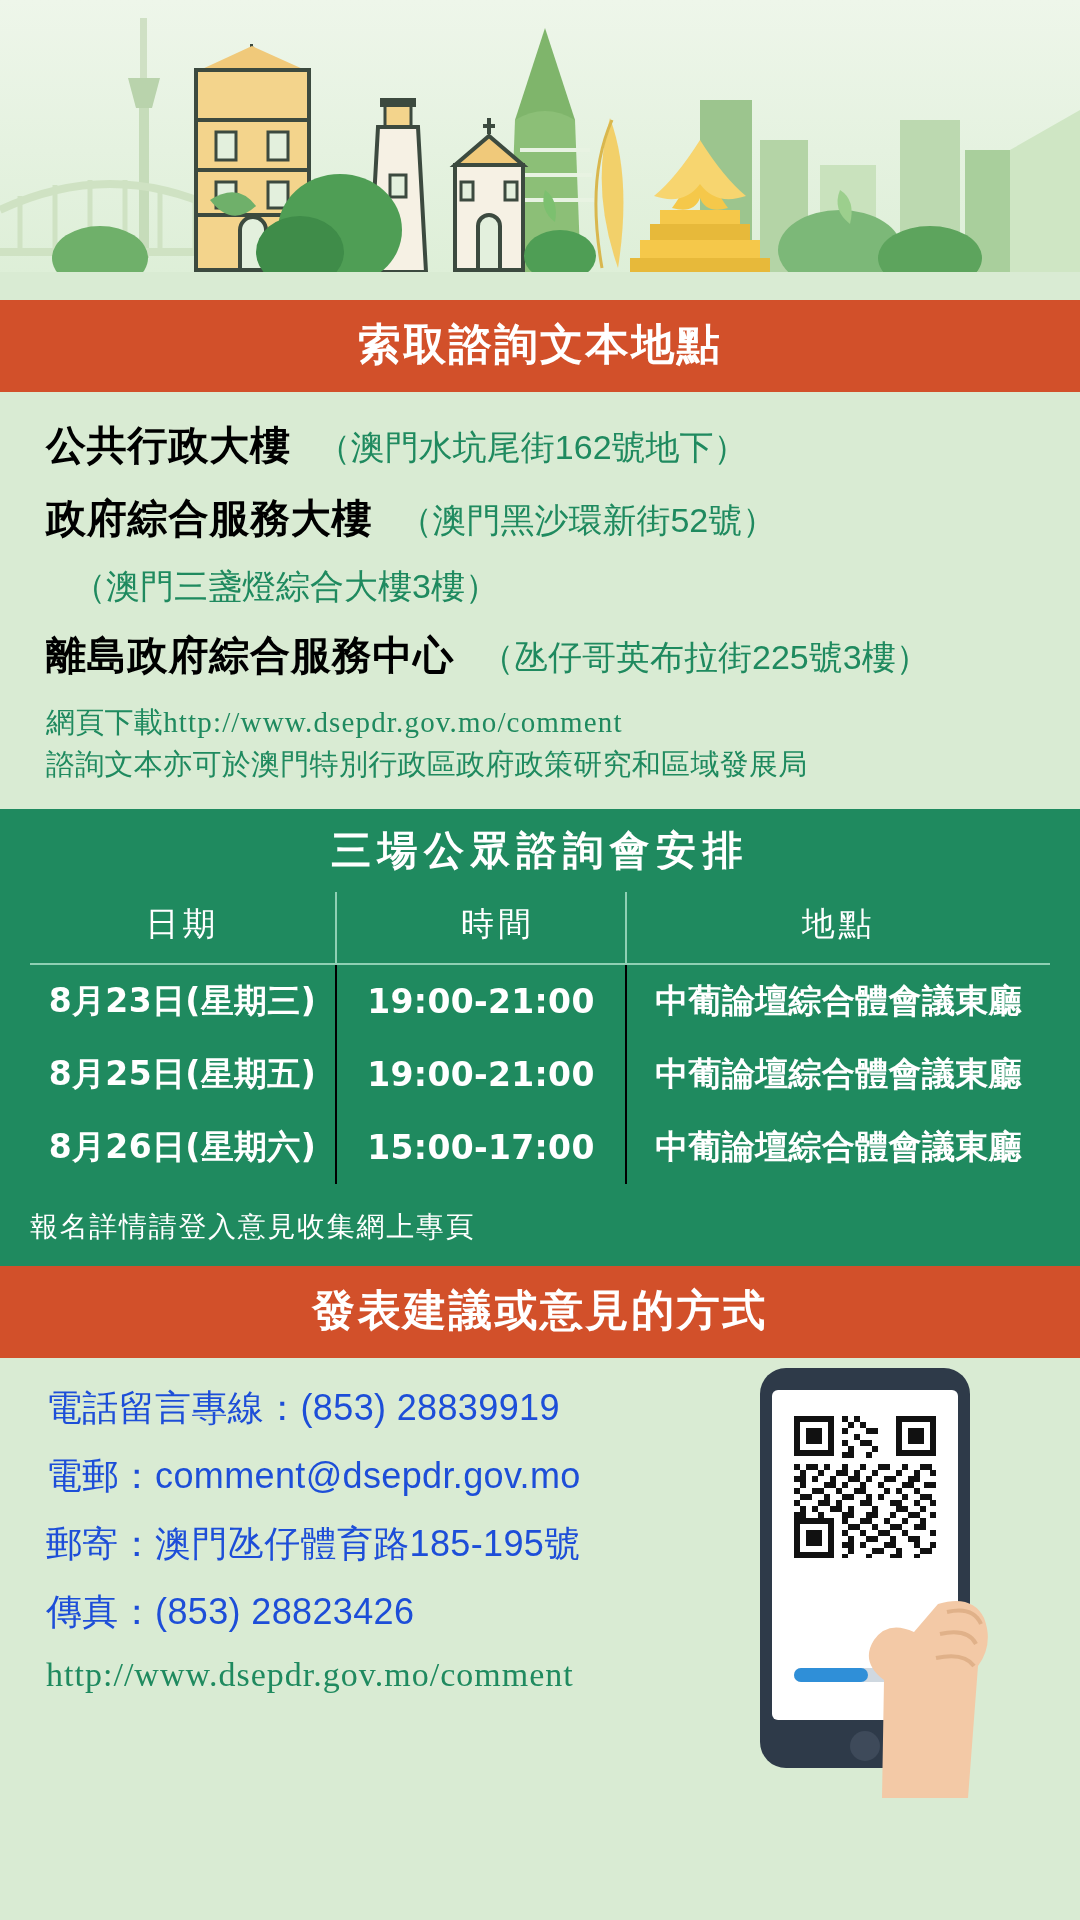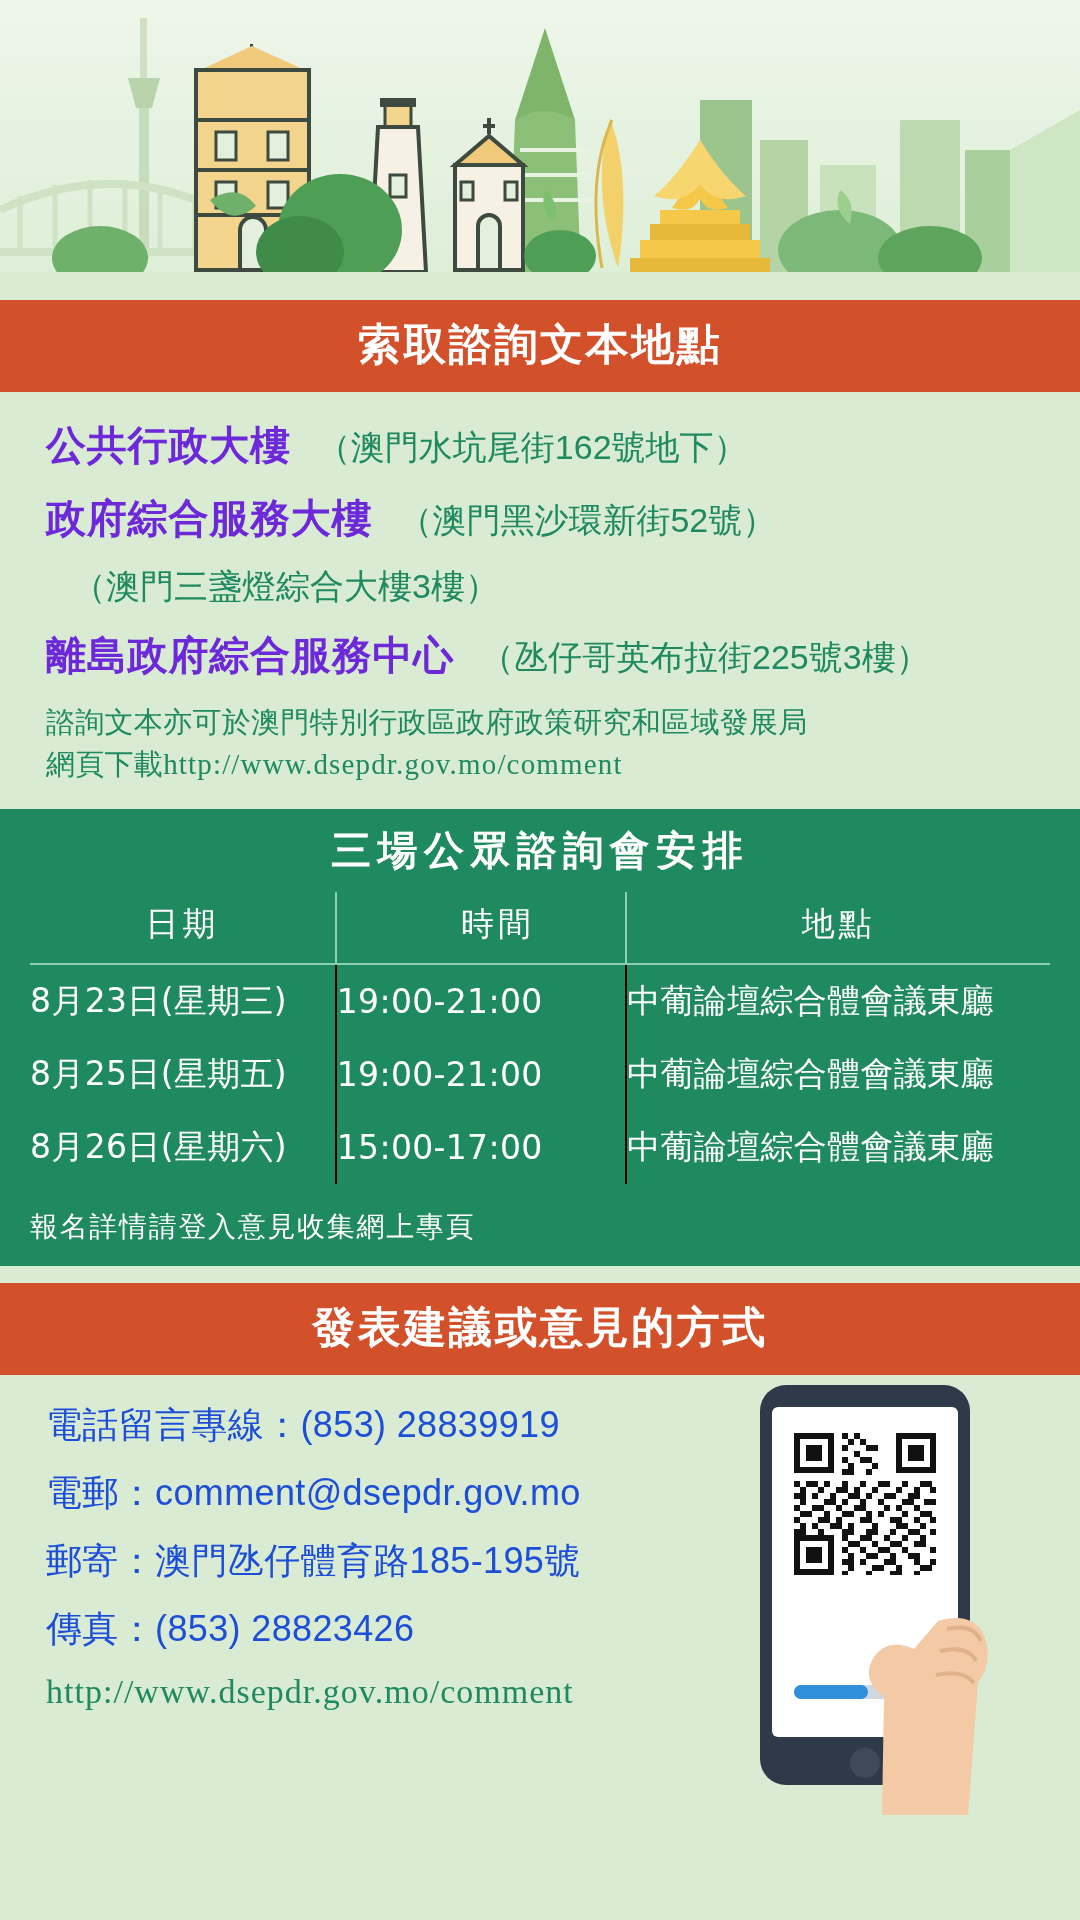--- a/index.html
+++ b/index.html
@@ -36,51 +36,51 @@
   
   .locations{
     padding:26px 46px 10px 46px;
     flex:0 0 auto;
   }
   .loc-row{
     display:flex;align-items:baseline;
     margin-bottom:18px;white-space:nowrap;
   }
   .loc-name{
-    font-size:40px;font-weight:bold;color:#6d28d9;letter-spacing:.02em;
+    font-size:40px;font-weight:bold;color:#000000;letter-spacing:.02em;
   }
   .loc-addr{
     font-size:34px;color:#1f8a5f;letter-spacing:0;margin-left:26px;
   }
   .loc-note{
     margin-top:10px;font-size:29px;line-height:1.45;color:#1f8a5f;
     letter-spacing:.01em;
   }
   .loc-note .url{font-family:"Liberation Serif","DejaVu Serif",serif;letter-spacing:.04em;}
 
   
   .panel{
-    background:#1f8a5f;margin:14px 0 17px 0;padding:0 0 6px 0;
+    background:#1f8a5f;margin:14px 0 0 0;padding:0 0 6px 0;
     flex:0 0 auto;
   }
   .table-wrap{padding:0 30px 6px 30px;}
   table.sched{
     width:100%;border-collapse:collapse;color:#ffffff;
     table-layout:fixed;
   }
   table.sched th{
     font-size:33px;font-weight:normal;padding:10px 0 16px;
     letter-spacing:.12em;
   }
   table.sched th+th{border-left:2px solid #8fd0b4;}
   table.sched td+td{border-left:2px solid #000000;}
   table.sched tbody tr:first-child td{border-top:2px solid #8fd0b4;}
   table.sched td{
-    font-size:33px;padding:14px 0;text-align:left;
-    font-family:"DejaVu Sans",sans-serif;letter-spacing:.01em;
+    font-size:33px;padding:14px 0;text-align:center;
+    font-family:"DejaVu Sans",sans-serif;letter-spacing:.01em;font-weight:bold;
   }
   table.sched .col-date{width:31%;}
   table.sched .col-time{width:26%;padding-left:34px;}
   table.sched .col-place{width:43%;}
   .panel-note{
     color:#ffffff;font-size:28px;padding:18px 30px 14px 30px;letter-spacing:.06em;
   }
 
   
   .contact{
@@ -215,24 +215,24 @@
     </div>
     <div class="loc-row">
       <span class="loc-addr">（澳門三盞燈綜合大樓3樓）</span>
     </div>
     <div class="loc-row">
       <span class="loc-name">離島政府綜合服務中心</span>
       <span class="loc-addr">（氹仔哥英布拉街225號3樓）</span>
     </div>
 
     <div class="loc-note">
-      <div>諮詢文本亦可於澳門特別行政區政府政策研究和區域發展局</div>
       <div>
         <span>網頁下載</span><span class="url">http://www.dsepdr.gov.mo/comment</span>
       </div>
+      <div>諮詢文本亦可於澳門特別行政區政府政策研究和區域發展局</div>
     </div>
   </div>
 
   <div class="panel">
     <div class="bar bar-green">三場公眾諮詢會安排</div>
     <div class="table-wrap">
       <table class="sched">
         <thead>
           <tr>
             <th class="col-date">日期</th>

